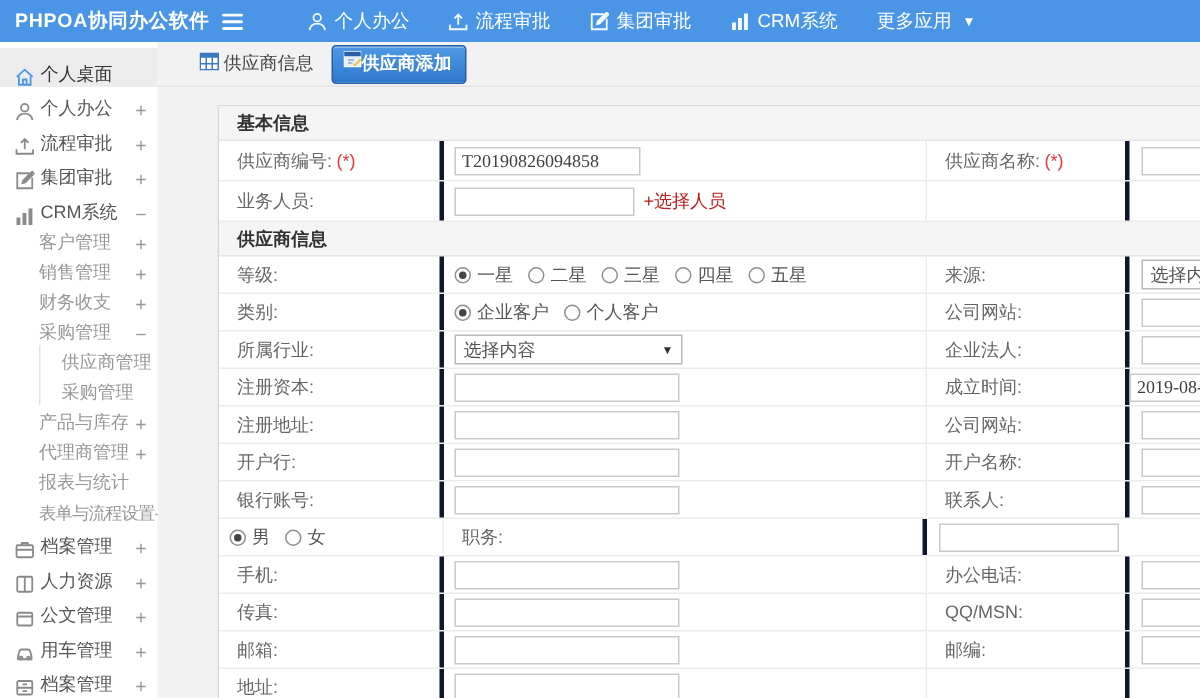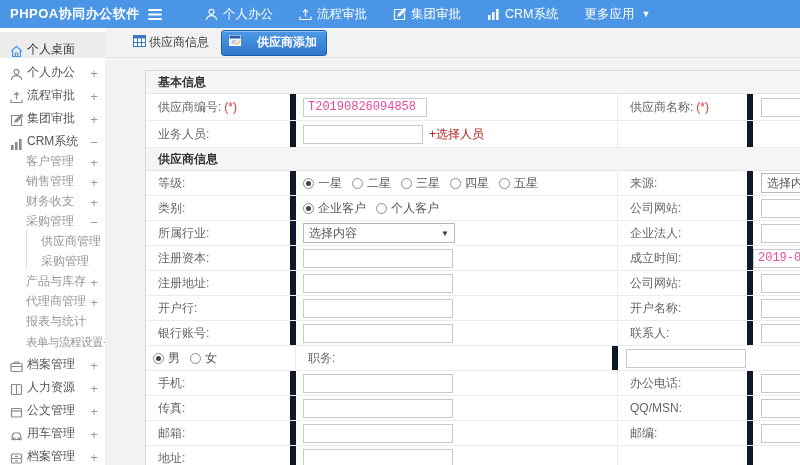--- a/index.html
+++ b/index.html
@@ -27,38 +27,38 @@
   .s-sub .s-item { padding-left:26px; color:#979797; height:20px; }
   .s-sub2 { border-left:1px solid #e2e2e2; margin-left:26px; }
   .s-sub2 .s-item { padding-left:14px; color:#979797; height:20px; }
   .s-item.long { font-size:11.5px; letter-spacing:-.5px; padding-right:2px; }
   .s-item.long .exp { width:auto; }
 
   
   .main { position:absolute; left:105px; top:28px; right:0; bottom:0; background:#f2f2f2; }
   .tabbar { height:30px; display:flex; align-items:center; padding-left:28px; border-bottom:1px solid #e4e4e4; }
   .tab-plain { display:flex; align-items:center; gap:3px; color:#444; cursor:pointer; }
-  .tab-active { margin-left:12px; display:flex; align-items:center; gap:16px; color:#fff; font-weight:bold;
+  .tab-active { margin-left:12px; display:flex; align-items:flex-start; gap:0; color:#fff; font-weight:bold;
     padding:3px 9px 4px 7px; border-radius:3px; border:1px solid #1f61a8; cursor:pointer;
     background:linear-gradient(#4e9ae6,#2f77cc); box-shadow:inset 0 1px 0 rgba(255,255,255,.35); }
 
   
   .panel { margin:12px 0 0 40px; width:700px; background:#fff; border:1px solid #d9d9d9; }
   .sec-hd { height:23px; line-height:23px; padding-left:12px; background:#f5f5f5;
     border-bottom:1px solid #e5e5e5; color:#333; font-weight:bold; }
   .row { display:grid; grid-template-columns:150px 322px 135px 1fr; border-bottom:1px solid #ececec; }
   .row.h27 > div { height:26px; }
   .row.h25 > div { height:24px; }
   .cell { display:flex; align-items:center; }
-  .lab { padding-left:12px; color:#666; border-right:6px solid #0f172a; }
+  .lab { padding-left:12px; color:#666; border-right:3px solid #0f172a; }
   .f1  { padding-left:7px; border-right:1px solid #ececec; }
   .f2  { padding-left:8px; overflow:hidden; }
   .req { color:#e4393c; margin-left:3px; }
   input[type=text] { height:19px; border:1px solid #c9c9c9; padding:0 4px; font-size:12px;
-    font-family:Liberation Mono, monospace; color:#ec4899; width:150px; }
+    font-family:Liberation Serif, serif; color:#404040; width:150px; }
   input.w-code { width:124px; }
   input.w-staff { width:120px; }
   input.w-right { width:120px; flex:none; }
   input.date { margin-left:-8px; }
   .link { color:#b91c1c; margin-left:6px; cursor:pointer; white-space:nowrap; }
   .sel { height:20px; border:1px solid #b9b9b9; background:#fff; display:flex; align-items:center;
     justify-content:space-between; color:#555; padding:0 5px; cursor:pointer; }
   .sel .sv { white-space:nowrap; }
   .sel .sc { font-size:8px; color:#333; margin-left:10px; }
   .sel.w-ind { width:152px; }

